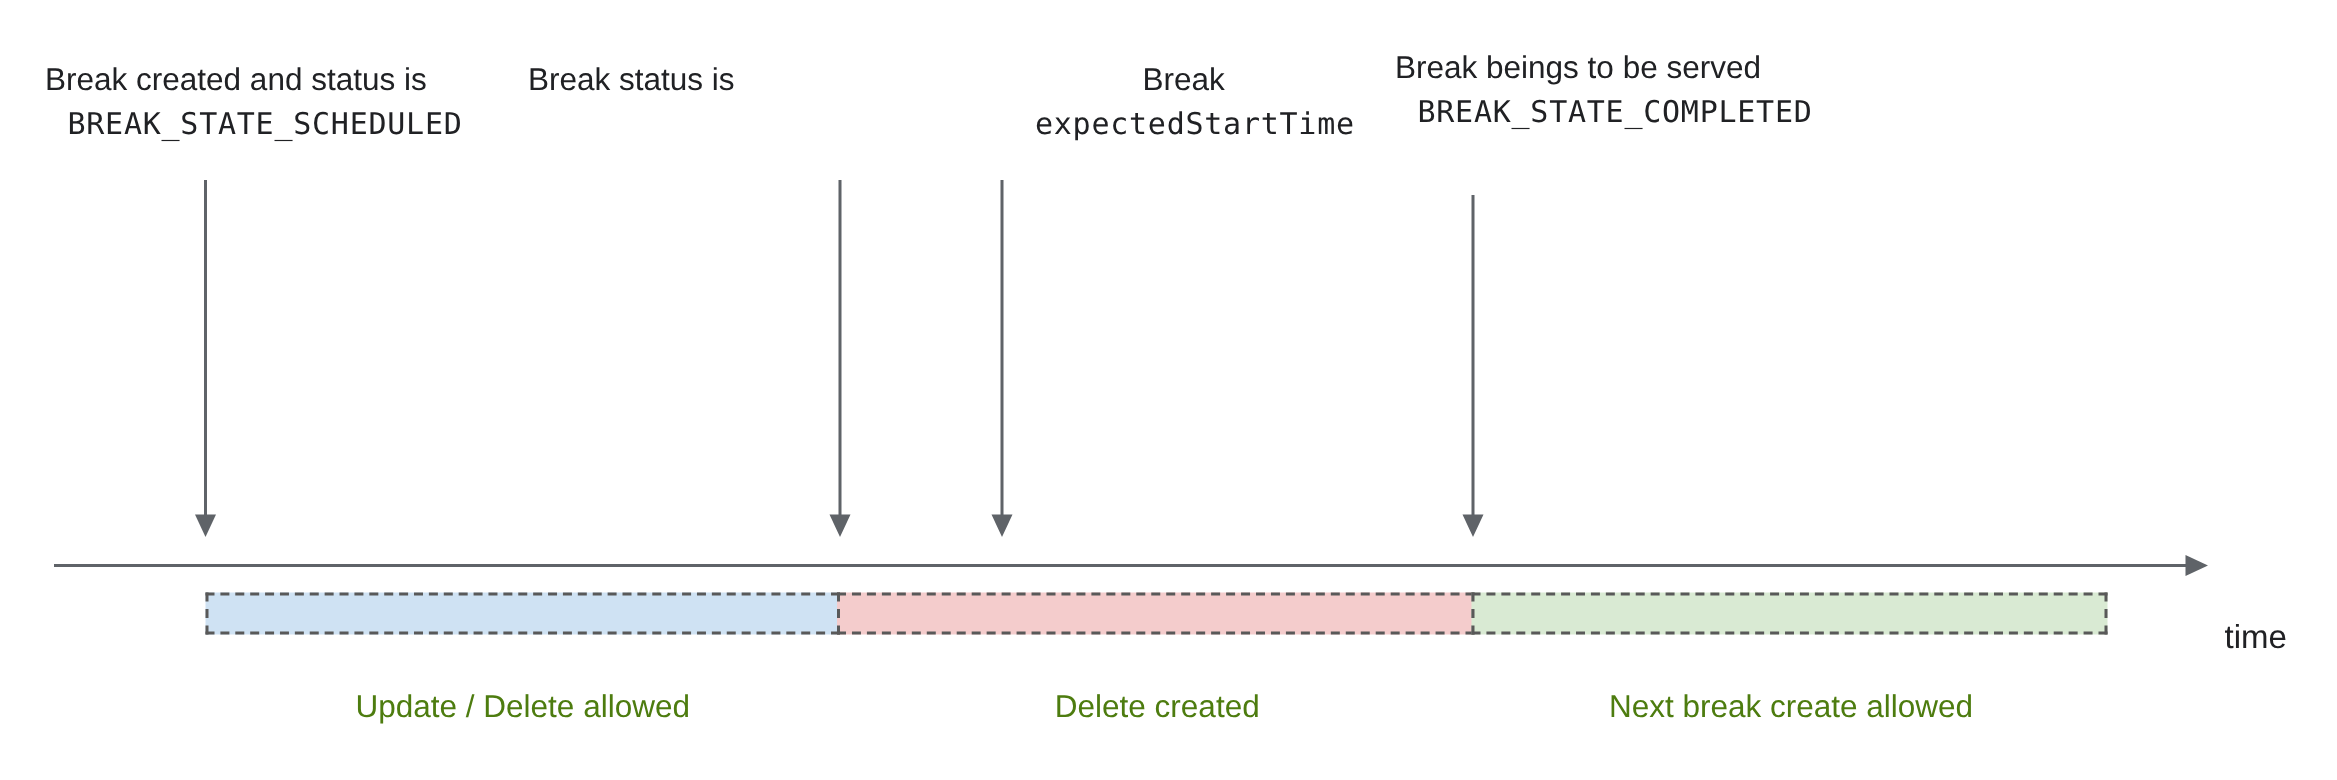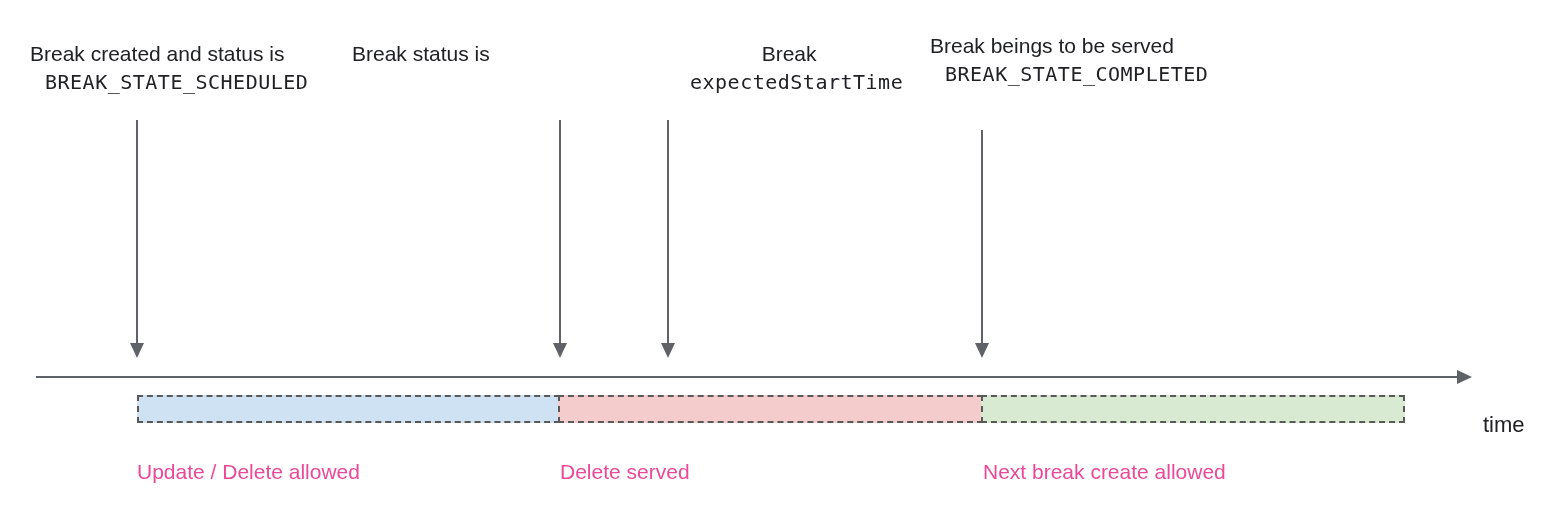--- a/index.html
+++ b/index.html
@@ -91,21 +91,22 @@
     height: 24px;
     border: 2px dashed #595959;
     box-sizing: content-box;
   }
   
   .seg-label {
     position: absolute;
     top: 459px;
     font-size: 21px;
     line-height: 26px;
-    color: #ec4899;
+    text-align: center;
+    color: #4d7c0f;
   }
 </style>
 </head>
 <body>
 
 <div class="canvas">
 
   <div class="ann" style="left:30px; top:40px;">
     <div class="ann-line">Break created and status is</div>
     <div class="ann-line mono">BREAK_STATE_SCHEDULED</div>
@@ -144,16 +145,16 @@
 
   <div class="timeline-line"></div>
   <div class="timeline-head"></div>
   <div class="time-label">time</div>
 
   <div class="segment" style="left: 137px; width: 419px; background-color: rgb(207, 226, 243);"></div>
   <div class="segment" style="left: 558px; width: 421px; background-color: rgb(244, 204, 204);"></div>
   <div class="segment" style="left: 981px; width: 420px; background-color: rgb(217, 234, 211);"></div>
 
   <div class="seg-label" style="left:137px; width:423px;">Update / Delete allowed</div>
-  <div class="seg-label" style="left:560px; width:423px;">Delete served</div>
+  <div class="seg-label" style="left:560px; width:423px;">Delete created</div>
   <div class="seg-label" style="left:983px; width:422px;">Next break create allowed</div>
 
 </div>
 
 </body></html>

